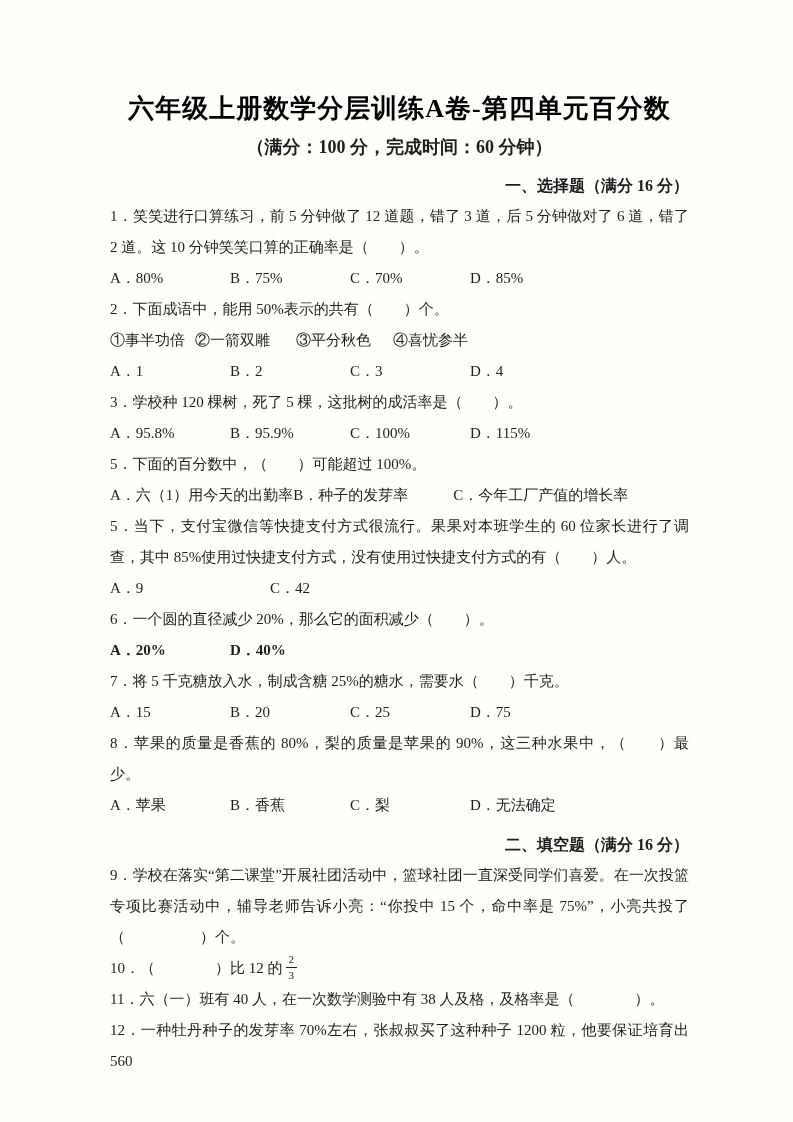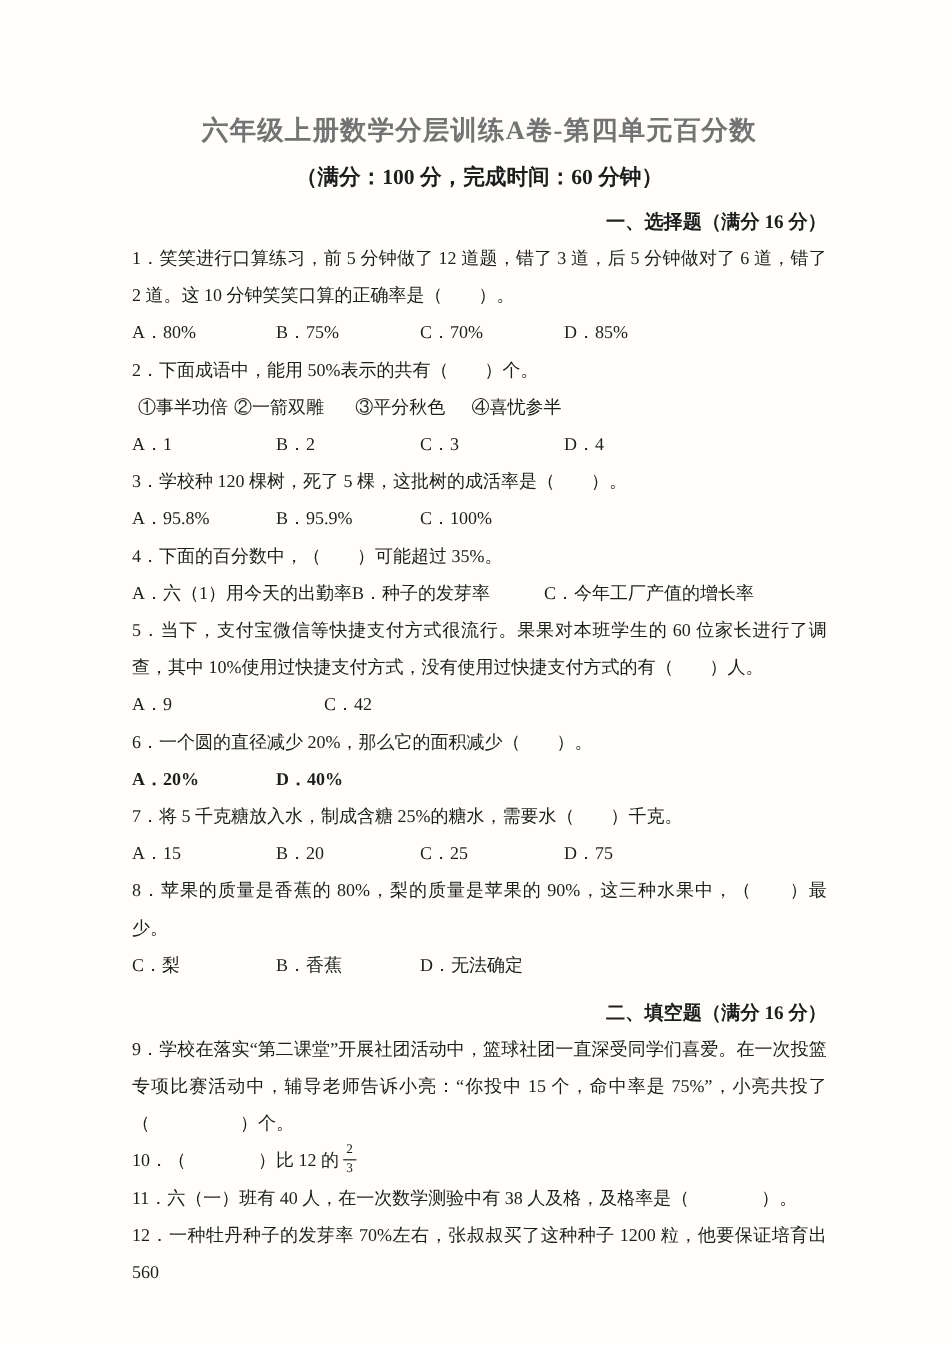--- a/index.html
+++ b/index.html
@@ -9,22 +9,22 @@
     height: 1122px;
     background: #fffefb;
     color: #1d1d1d;
     font-family: "Liberation Serif", "DejaVu Serif", serif;
     overflow: hidden;
   }
   .page { padding: 92px 104px 0 110px; }
 
   .title {
     text-align: center;
-    color: #737373;
-    font-size: 22px;
+    color: #000000;
+    font-size: 26px;
     font-weight: 700;
     line-height: 34px;
     letter-spacing: 1px;
   }
   .subtitle {
     text-align: center;
     font-weight: 700;
     font-size: 18px;
     line-height: 30px;
     margin-top: 6px;
@@ -46,21 +46,21 @@
     font-size: 15px;
     line-height: 31px;
     align-items: baseline;
     font-family: Liberation Serif, serif;
   }
   .opts > span { white-space: nowrap; }
   .opt4 > span { flex: 0 0 120px; }
   .opt4 > span:last-child { flex: 1 1 auto; }
   .opt3 > span { flex: 0 0 160px; }
   .opt3 > span:last-child { flex: 1 1 auto; }
-  .idioms > span:nth-child(1) { flex: 0 0 85px; text-align: center; }
+  .idioms > span:nth-child(1) { flex: 0 0 85px; }
   .idioms > span:nth-child(2) { flex: 0 0 101px; }
   .idioms > span:nth-child(3) { flex: 0 0 97px; }
   .idioms > span:nth-child(4) { flex: 1 1 auto; }
   .bold-opts > span { font-weight: 700; }
 
   .frac {
     display: inline-flex;
     flex-direction: column;
     vertical-align: middle;
     text-align: center;
@@ -103,30 +103,31 @@
     <span>B．2</span>
     <span>C．3</span>
     <span>D．4</span>
   </div>
 
   <p class="q">3．学校种 120 棵树，死了 5 棵，这批树的成活率是（　　）。</p>
   <div class="opts opt4">
     <span>A．95.8%</span>
     <span>B．95.9%</span>
     <span>C．100%</span>
+    <span>D．115%</span>
   </div>
 
-  <p class="q">4．下面的百分数中，（　　）可能超过 35%。</p>
+  <p class="q">5．下面的百分数中，（　　）可能超过 100%。</p>
   <div class="opts opt3">
     <span>A．六（1）用今天的出勤率</span>
     <span>B．种子的发芽率</span>
     <span>C．今年工厂产值的增长率</span>
   </div>
 
-  <p class="q">5．当下，支付宝微信等快捷支付方式很流行。果果对本班学生的 60 位家长进行了调查，其中 10%使用过快捷支付方式，没有使用过快捷支付方式的有（　　）人。</p>
+  <p class="q">5．当下，支付宝微信等快捷支付方式很流行。果果对本班学生的 60 位家长进行了调查，其中 85%使用过快捷支付方式，没有使用过快捷支付方式的有（　　）人。</p>
   <div class="opts opt3">
     <span>A．9</span>
     <span>C．42</span>
   </div>
 
   <p class="q">6．一个圆的直径减少 20%，那么它的面积减少（　　）。</p>
   <div class="opts opt4 bold-opts">
     <span>A．20%</span>
     <span>D．40%</span>
   </div>
@@ -134,22 +135,23 @@
   <p class="q">7．将 5 千克糖放入水，制成含糖 25%的糖水，需要水（　　）千克。</p>
   <div class="opts opt4">
     <span>A．15</span>
     <span>B．20</span>
     <span>C．25</span>
     <span>D．75</span>
   </div>
 
   <p class="q">8．苹果的质量是香蕉的 80%，梨的质量是苹果的 90%，这三种水果中，（　　）最少。</p>
   <div class="opts opt4">
+    <span>A．苹果</span>
+    <span>B．香蕉</span>
     <span>C．梨</span>
-    <span>B．香蕉</span>
     <span>D．无法确定</span>
   </div>
 
   <h2 class="sec-heading">二、填空题（满分 16 分）</h2>
 
   <p class="q">9．学校在落实“第二课堂”开展社团活动中，篮球社团一直深受同学们喜爱。在一次投篮专项比赛活动中，辅导老师告诉小亮：“你投中 15 个，命中率是 75%”，小亮共投了（　　　　　）个。</p>
 
   <p class="q">
     <span>10．（　　　　）比 12 的</span><span class="frac">
         <span class="num">2</span>

